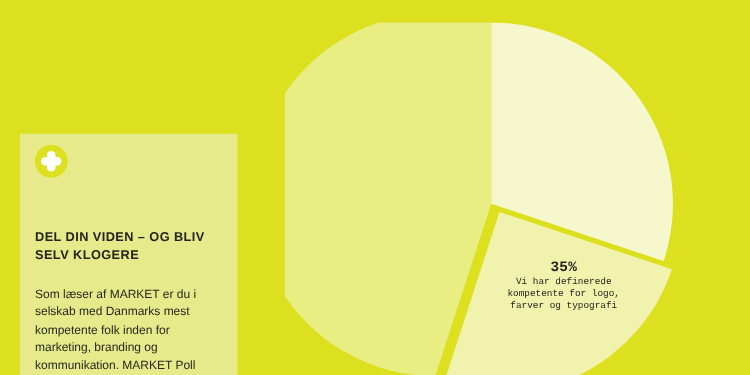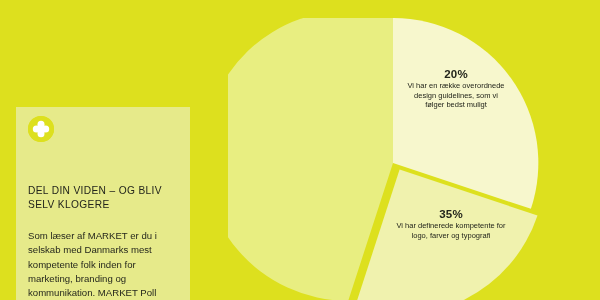--- a/index.html
+++ b/index.html
@@ -46,21 +46,21 @@
     background: #dde01e;
   }
   #card-badge svg { display: block; }
 
   #card-heading {
     position: absolute;
     left: 12px;
     top: 77px;
     width: 152px;
     font-size: 10.2px;
-    font-weight: normal;
+    font-weight: bold;
     line-height: 14px;
     letter-spacing: 0.35px;
     color: #23251c;
     margin: 0;
   }
 
   #card-body {
     position: absolute;
     left: 12px;
     top: 122px;
@@ -106,20 +106,21 @@
   }
   #label-20 {
     left: 404px;
     top: 68px;
     width: 104px;
   }
   #label-35 {
     left: 396px;
     top: 208px;
     width: 110px;
+    font-family: Liberation Mono, monospace;
   }
 </style>
 </head>
 <body>
 
 <div id="page">
 
   <div id="info-card">
 
     <div id="card-badge">
@@ -147,23 +148,19 @@
 
       <path d="M 165 145 L 120.20 282.86 A 145 145 0 1 1 165 0 Z" fill="#e8ee81"></path>
 
       <g transform="translate(6.6,6.6)">
         <path d="M 165 145 L 302.90 190.85 A 145 145 0 0 1 120.20 282.86 Z" fill="#f0f2ae"></path>
       </g>
     </svg>
   </div>
 
 
-  <div class="slice-label" id="label-20">
-    <span class="pct">20%</span>
-    <span class="desc">Vi har en række overordnede design guidelines, som vi følger bedst muligt</span>
-  </div>
 
   <div class="slice-label" id="label-35">
     <span class="pct">35%</span>
     <span class="desc">Vi har definerede kompetente for logo, farver og typografi</span>
   </div>
 
 </div>
 
 </body></html>

